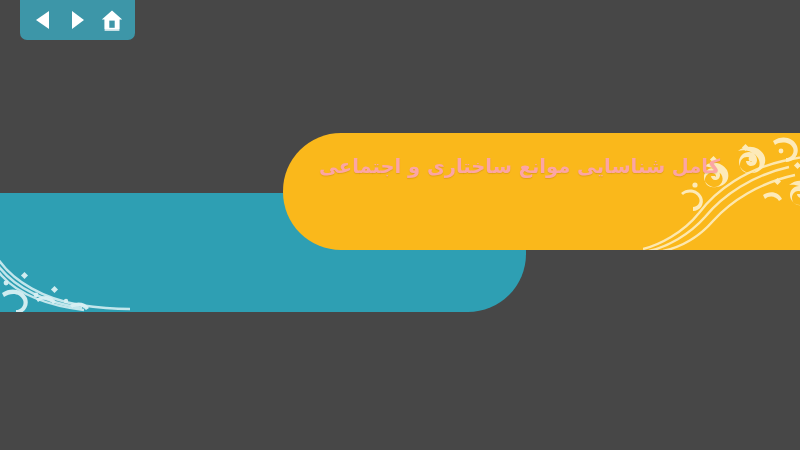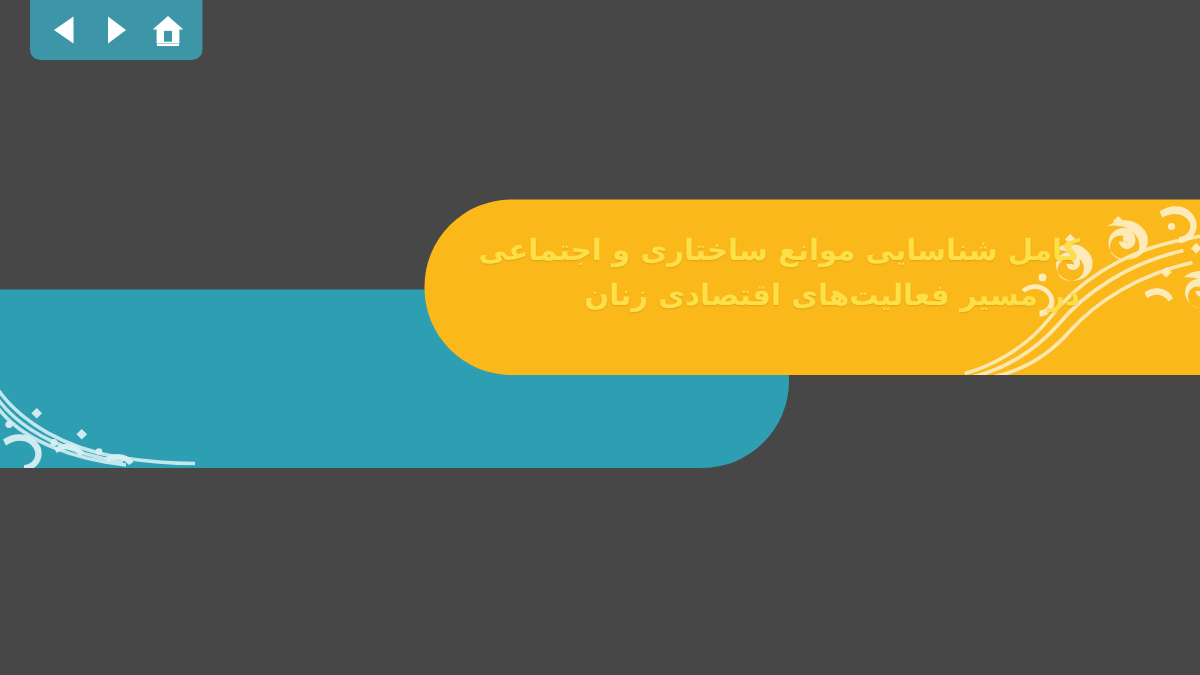--- a/index.html
+++ b/index.html
@@ -85,21 +85,21 @@
   }
 
   
   #title-block {
     position: absolute;
     left: 300px;
     top: 152px;
     width: 420px;
     text-align: right;
     direction: rtl;
-    color: #fde047;
+    color: #fca5a5;
     font-size: 19.5px;
     line-height: 30px;
     font-weight: bold;
     letter-spacing: 0px;
     text-shadow: 0 1px 1px rgba(120,70,0,0.18);
   }
   #title-block .tline { display: block; white-space: nowrap; }
 </style>
 </head>
 <body>
@@ -198,16 +198,15 @@
                  c-3,0 -6,3 -6,7 c0,5 5,8 9,7 c6,-1 10,-7 6,-13 c-4,-6 -12,-8 -18,-7 z"></path>
         <path d="M120,62 c7,-5 16,-3 19,4 l-3,2 c-3,-5 -10,-6 -14,-2 z"></path>
         <path d="M158,88 c6,-6 15,-5 19,1 l-3,2 c-3,-4 -9,-5 -13,-1 z"></path>
         <path d="M176,64 c-6,5 -15,4 -19,-2 l3,-2 c3,4 9,5 13,1 z"></path>
       </g>
     </svg>
   </div>
 
   <div id="title-block">
     <span class="tline">کامل شناسایی موانع ساختاری و اجتماعی</span>
-    <span class="tline">در مسیر فعالیت‌های اقتصادی زنان</span>
   </div>
 
 </div>
 
 </body></html>

